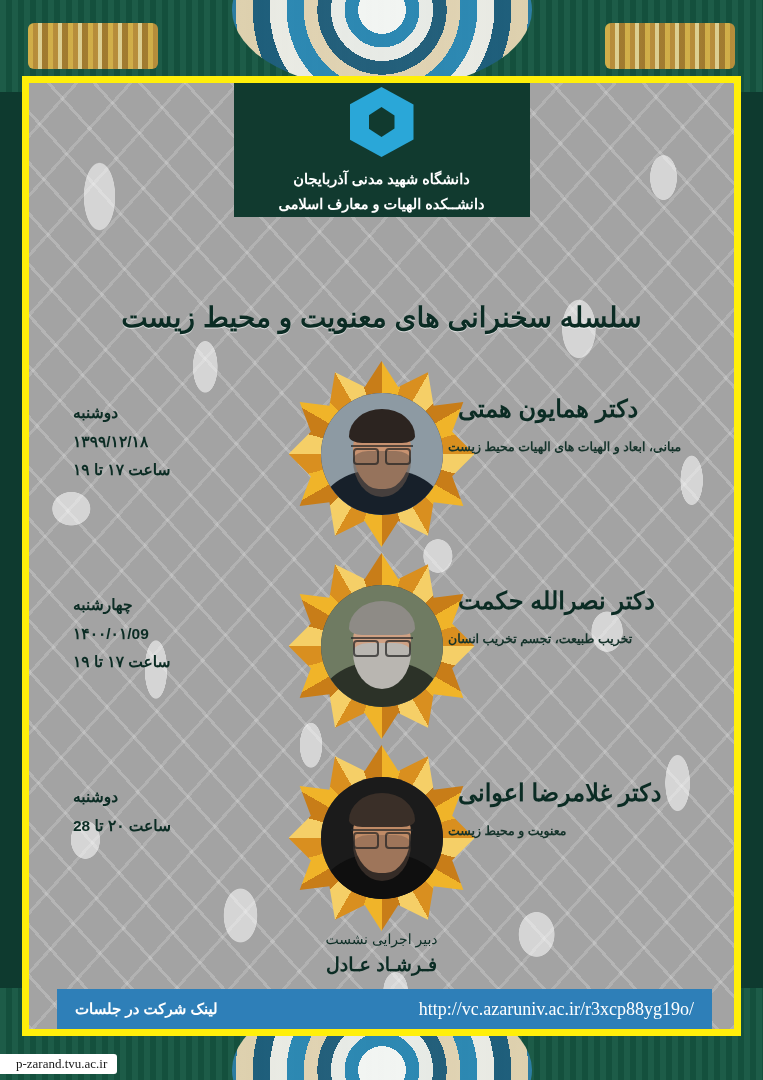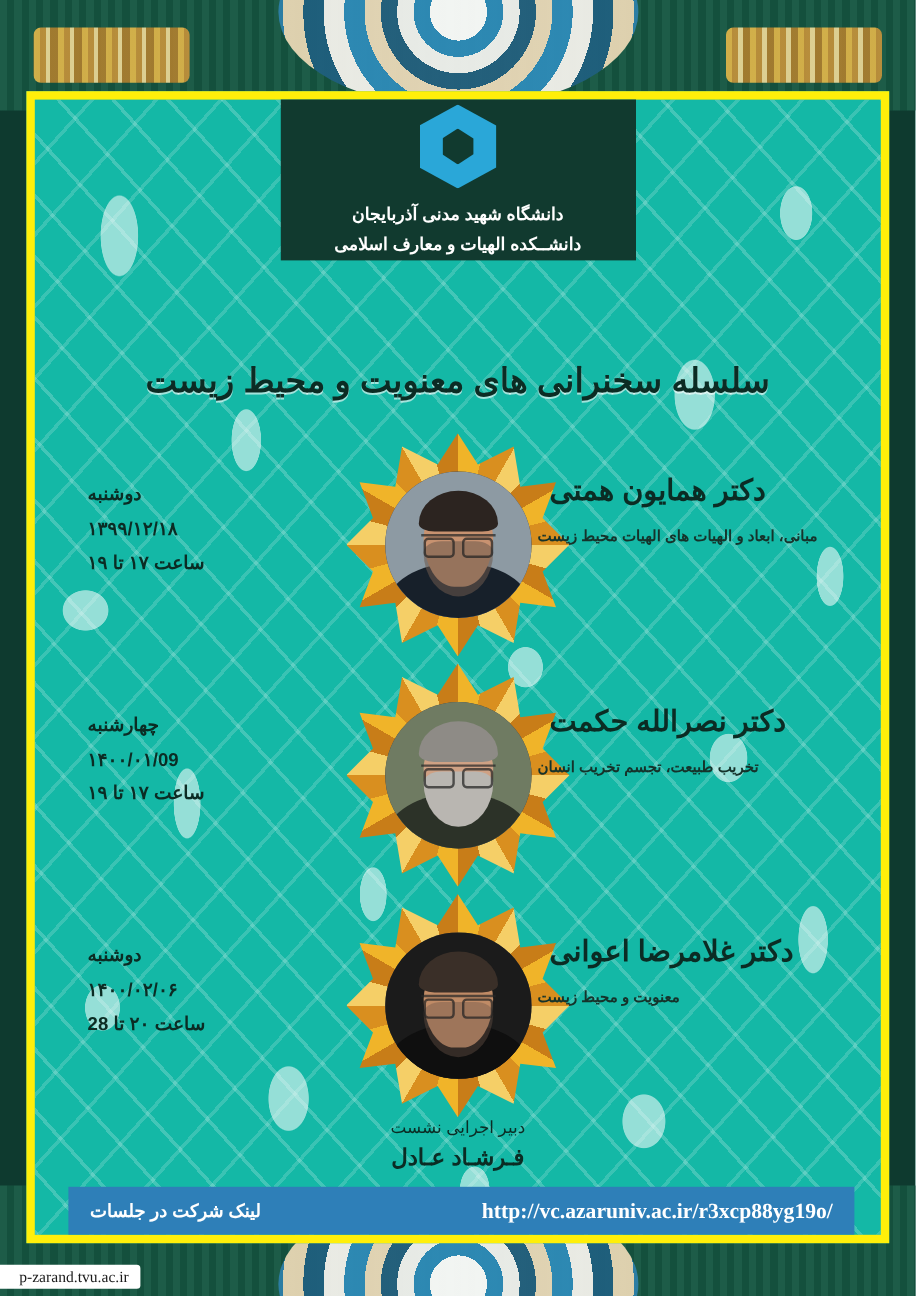--- a/index.html
+++ b/index.html
@@ -65,21 +65,21 @@
 
   
   .frame {
     position: absolute;
     left: 22px;
     top: 76px;
     width: 719px;
     height: 960px;
     border: 7px solid #ffef0a;
     box-sizing: border-box;
-    background: #14b8a6;
+    background: #a3a3a3;
     overflow: hidden;
   }
 
   
   .frame::before {
     content: "";
     position: absolute;
     inset: 0;
     background-image:
       radial-gradient(ellipse 28px 60px at 10% 12%, #ffffff 0 55%, transparent 57%),
@@ -352,21 +352,21 @@
     box-sizing: border-box;
   }
   .link-label {
     font-size: 15px;
     font-weight: bold;
     color: #ffffff;
   }
   .link-url {
     font-family: "Liberation Serif", serif;
     font-size: 18px;
-    font-weight: bold;
+    font-weight: normal;
     color: #ffffff;
     direction: ltr;
     text-decoration: none;
   }
 
   
   .watermark {
     position: absolute;
     left: 0;
     bottom: 6px;
@@ -464,21 +464,20 @@
               <div class="p-hair" style="background:#3a2f28"></div>
               <div class="p-beard" style="background:#6b5548; opacity:.4"></div>
               <div class="p-glass"></div>
             </div>
           </div>
         </div>
         <div class="sp-name">دکتر غلامرضا اعوانی</div>
         <div class="sp-topic">معنویت و محیط زیست</div>
         <div class="sp-when">
           <div>دوشنبه</div>
-          <div>۱۴۰۰/۰۲/۰۶</div>
           <div>ساعت ۲۰ تا 28</div>
         </div>
       </div>
 
       <div class="secretary">
         <div class="sec-role">دبیر اجرایی نشست</div>
         <div class="sec-name">فـرشـاد عـادل</div>
       </div>
 
       <div class="link-bar">

